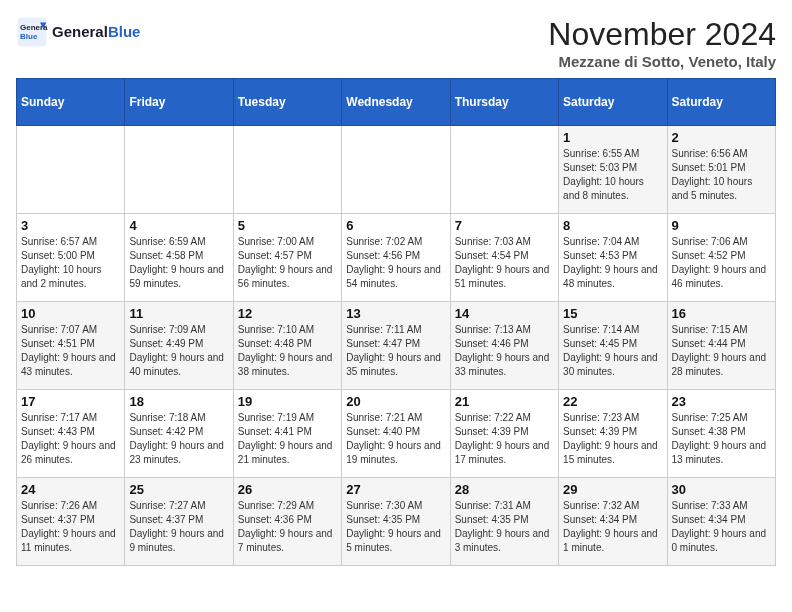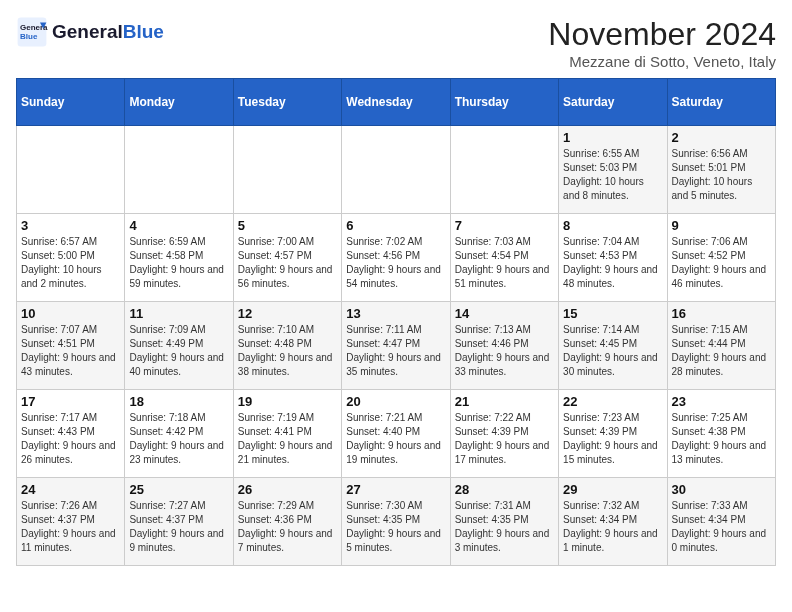--- a/index.html
+++ b/index.html
@@ -15,21 +15,21 @@
       justify-content: space-between;
       align-items: flex-start;
       margin-bottom: 8px;
     }
     .logo {
       display: flex;
       align-items: center;
       gap: 4px;
     }
     .logo-text {
-      font-size: 19px;
+      font-size: 15px;
       font-weight: bold;
       color: #1a1a2e;
       line-height: 1.2;
     }
     .logo-blue { color: #2563c7; }
     .logo-icon {
       width: 32px;
       height: 32px;
     }
     .title-area {
@@ -37,20 +37,21 @@
       margin-left: 43px;
     }
     .month-title {
       font-size: 32px;
       font-weight: normal;
       color: #222;
     }
     .location-title {
       font-size: 15px;
       color: #555;
+      font-weight: bold;
     }
     table {
       width: 100%;
       border-collapse: collapse;
       table-layout: fixed;
     }
     thead th {
       background: #2563c7;
       color: #fff;
       font-size: 12px;
@@ -107,21 +108,21 @@
   <div class="title-area">
     <div class="month-title">November 2024</div>
     <div class="location-title">Mezzane di Sotto, Veneto, Italy</div>
   </div>
 </div>
 
 <table>
   <thead>
     <tr>
       <th>Sunday</th>
-      <th>Monday</th>
+      <th>Friday</th>
       <th>Tuesday</th>
       <th>Wednesday</th>
       <th>Thursday</th>
       <th>Saturday</th>
       <th>Saturday</th>
     </tr>
   </thead>
   <tbody id="calendar-body">
   <tr>
         <td class="empty-cell"></td>

